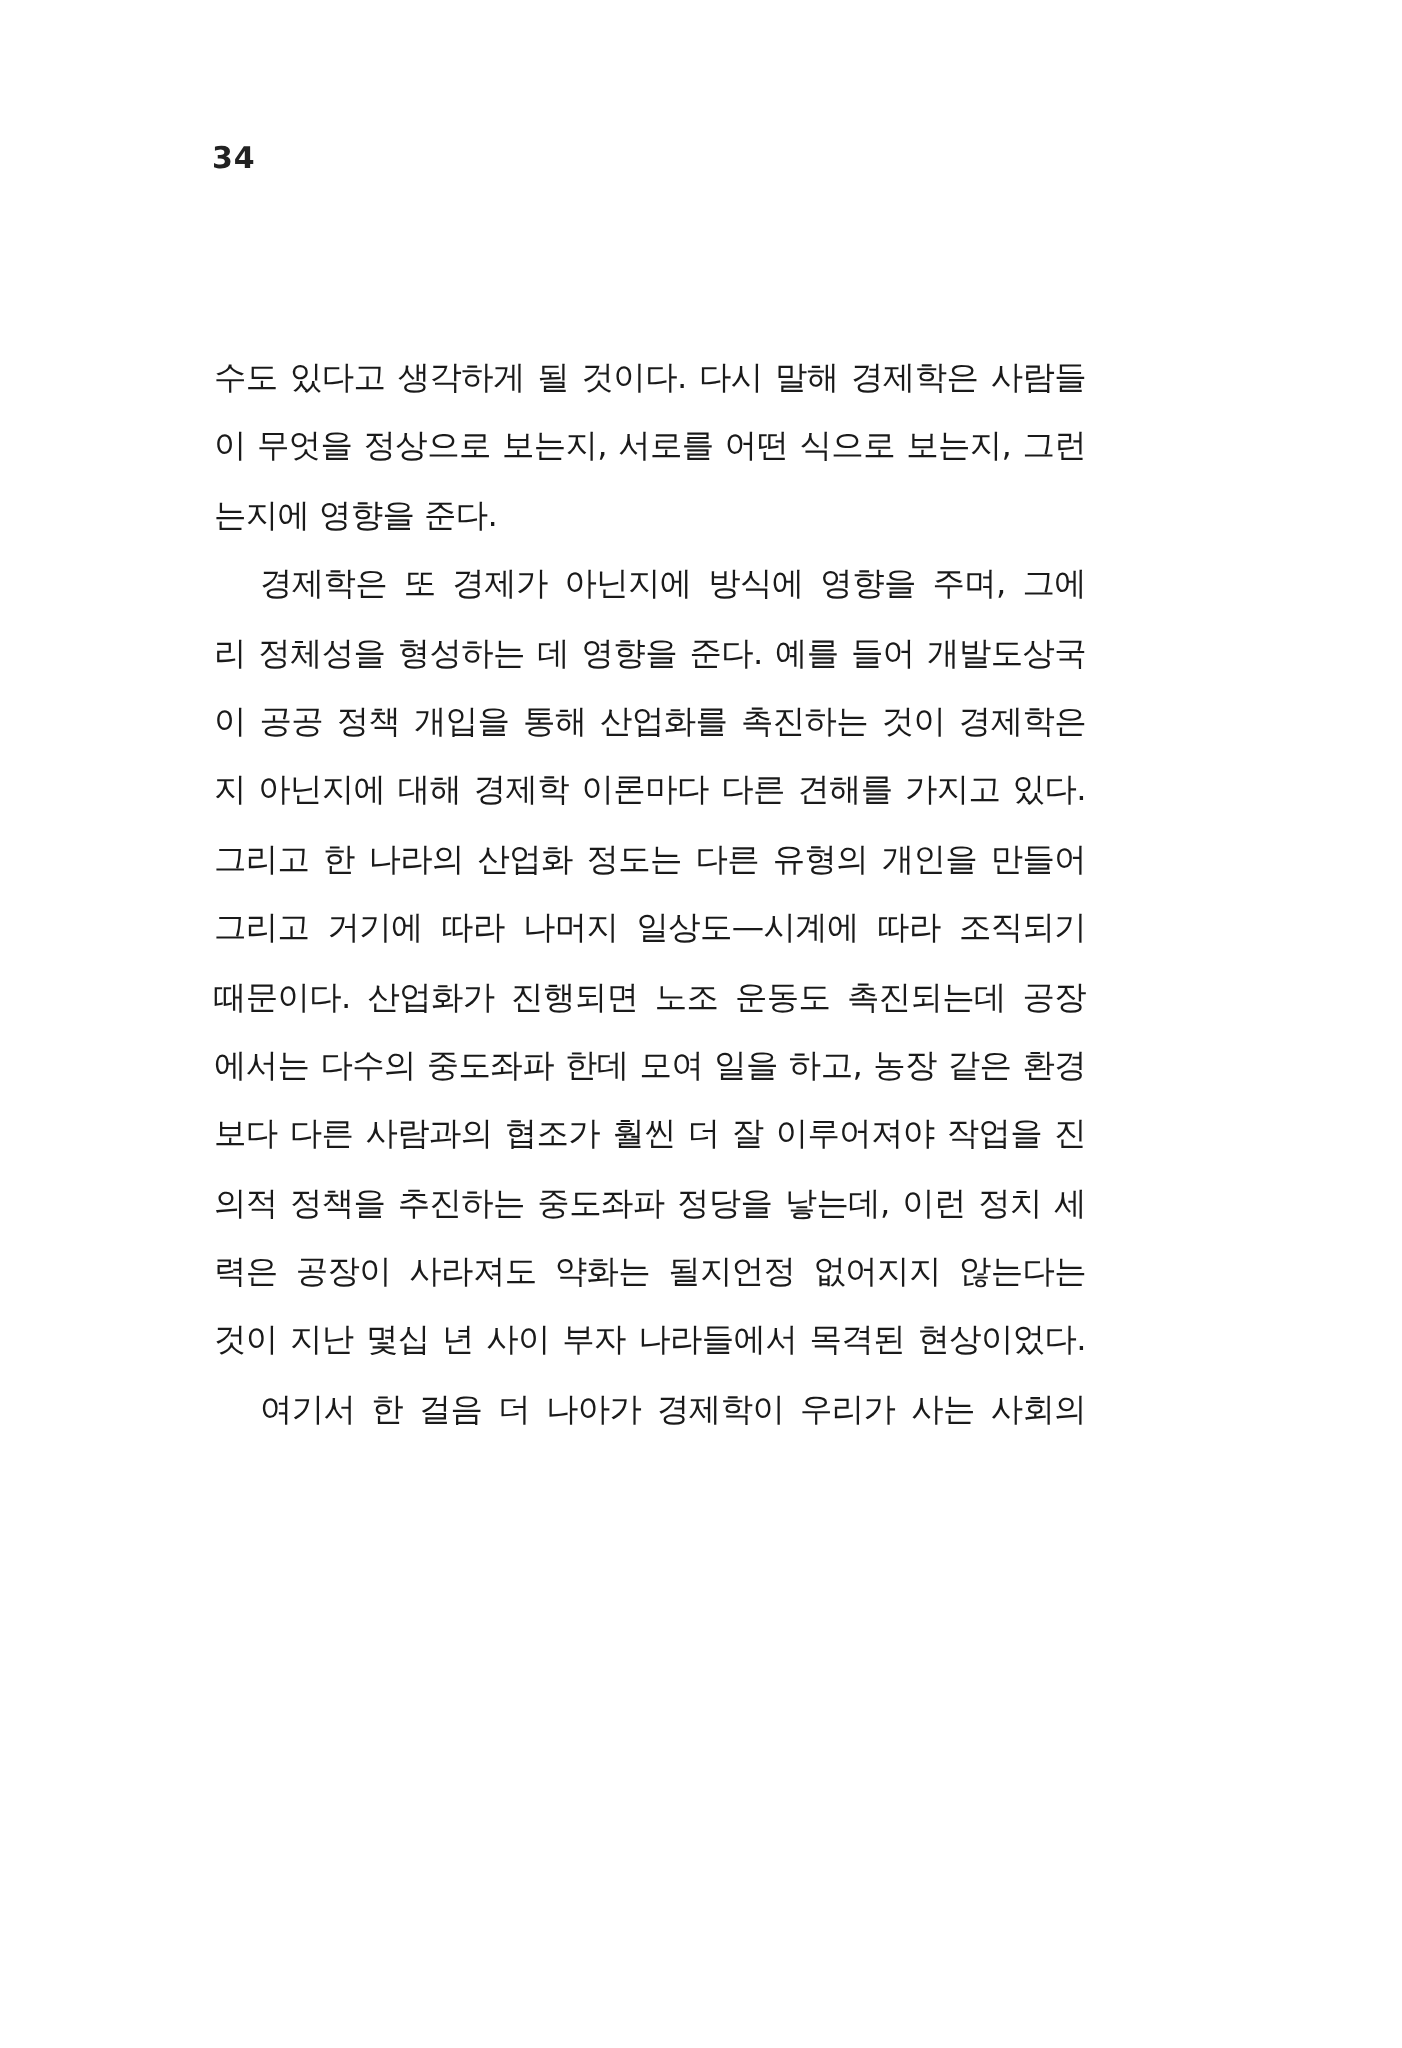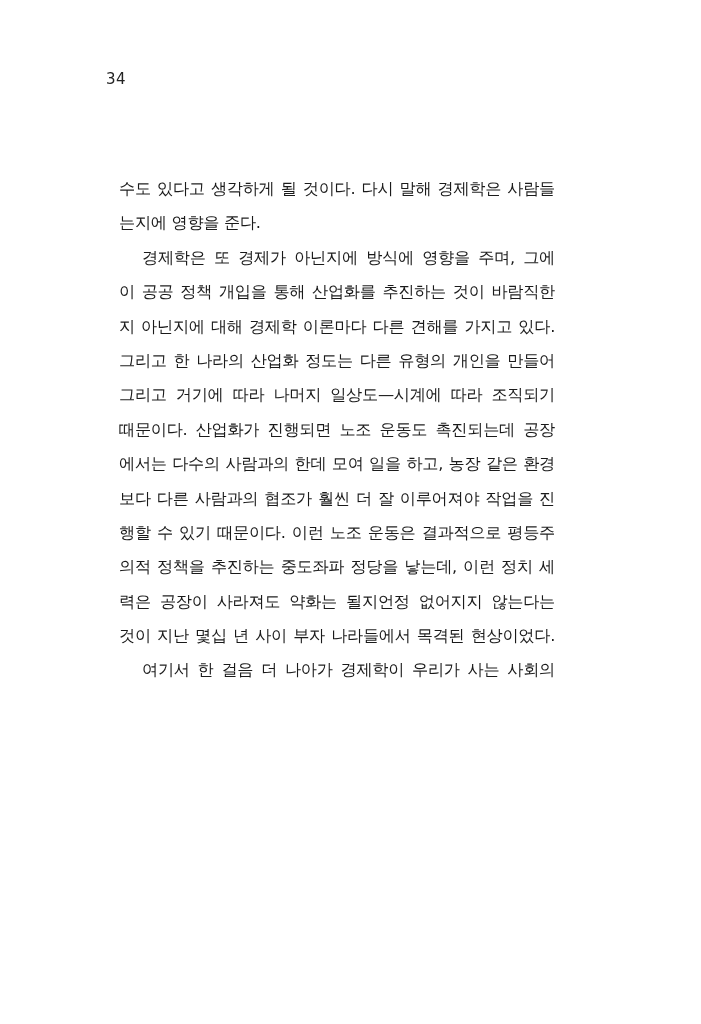--- a/index.html
+++ b/index.html
@@ -15,27 +15,27 @@
     font-family: "DejaVu Sans", sans-serif;
     color: #1a1a1a;
   }
   .page-number {
     position: absolute;
     left: 106px;
     top: 70px;
     font-size: 15px;
     color: #222;
     letter-spacing: 0.5px;
+    font-weight: bold;
   }
   .body-text {
     position: absolute;
     left: 107px;
     top: 172px;
     width: 436px;
-    margin-left: 12px;
   }
   .line {
     height: 34.4px;
     line-height: 34.4px;
     font-size: 16.2px;
     white-space: nowrap;
     text-align: justify;
     text-align-last: justify;
     letter-spacing: -0.3px;
   }
@@ -46,27 +46,28 @@
     padding-left: 23px;
   }
 </style>
 </head>
 <body>
 
 <div class="page-number">34</div>
 
 <div class="body-text">
   <div class="line">수도 있다고 생각하게 될 것이다. 다시 말해 경제학은 사람들</div>
+  <div class="line">이 무엇을 정상으로 보는지, 서로를 어떤 식으로 보는지, 그런</div>
   <div class="line last">는지에 영향을 준다.</div>
   <div class="line indent">경제학은 또 경제가 아닌지에 방식에 영향을 주며, 그에</div>
-  <div class="line">이 공공 정책 개입을 통해 산업화를 추진하는 것이 바람직한</div>
+  <div class="line">리 정체성을 형성하는 데 영향을 준다. 예를 들어 개발도상국</div>
+  <div class="line">이 공공 정책 개입을 통해 산업화를 촉진하는 것이 경제학은</div>
   <div class="line">지 아닌지에 대해 경제학 이론마다 다른 견해를 가지고 있다.</div>
   <div class="line">그리고 한 나라의 산업화 정도는 다른 유형의 개인을 만들어</div>
   <div class="line">그리고 거기에 따라 나머지 일상도—시계에 따라 조직되기</div>
   <div class="line">때문이다. 산업화가 진행되면 노조 운동도 촉진되는데 공장</div>
-  <div class="line">에서는 다수의 사람과의 한데 모여 일을 하고, 농장 같은 환경</div>
+  <div class="line">에서는 다수의 중도좌파 한데 모여 일을 하고, 농장 같은 환경</div>
   <div class="line">보다 다른 사람과의 협조가 훨씬 더 잘 이루어져야 작업을 진</div>
-  <div class="line">행할 수 있기 때문이다. 이런 노조 운동은 결과적으로 평등주</div>
   <div class="line">의적 정책을 추진하는 중도좌파 정당을 낳는데, 이런 정치 세</div>
   <div class="line">력은 공장이 사라져도 약화는 될지언정 없어지지 않는다는</div>
   <div class="line">것이 지난 몇십 년 사이 부자 나라들에서 목격된 현상이었다.</div>
   <div class="line indent">여기서 한 걸음 더 나아가 경제학이 우리가 사는 사회의</div>
 </div>
 
 </body></html>

